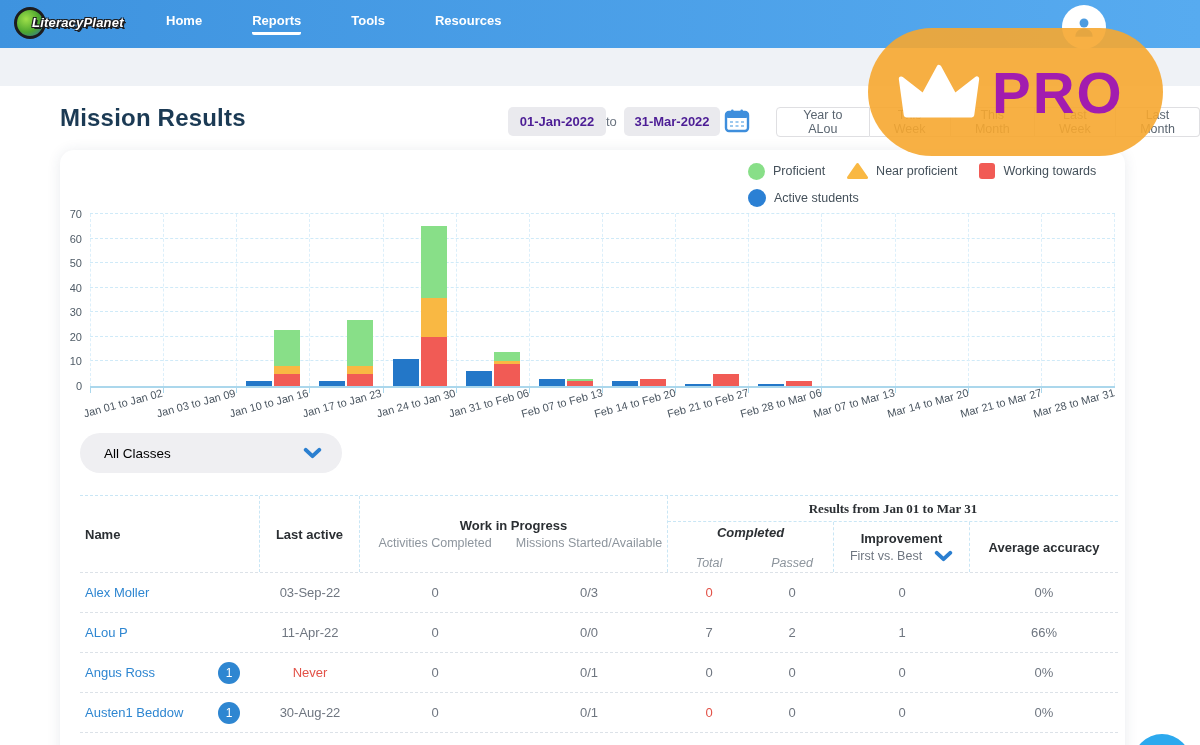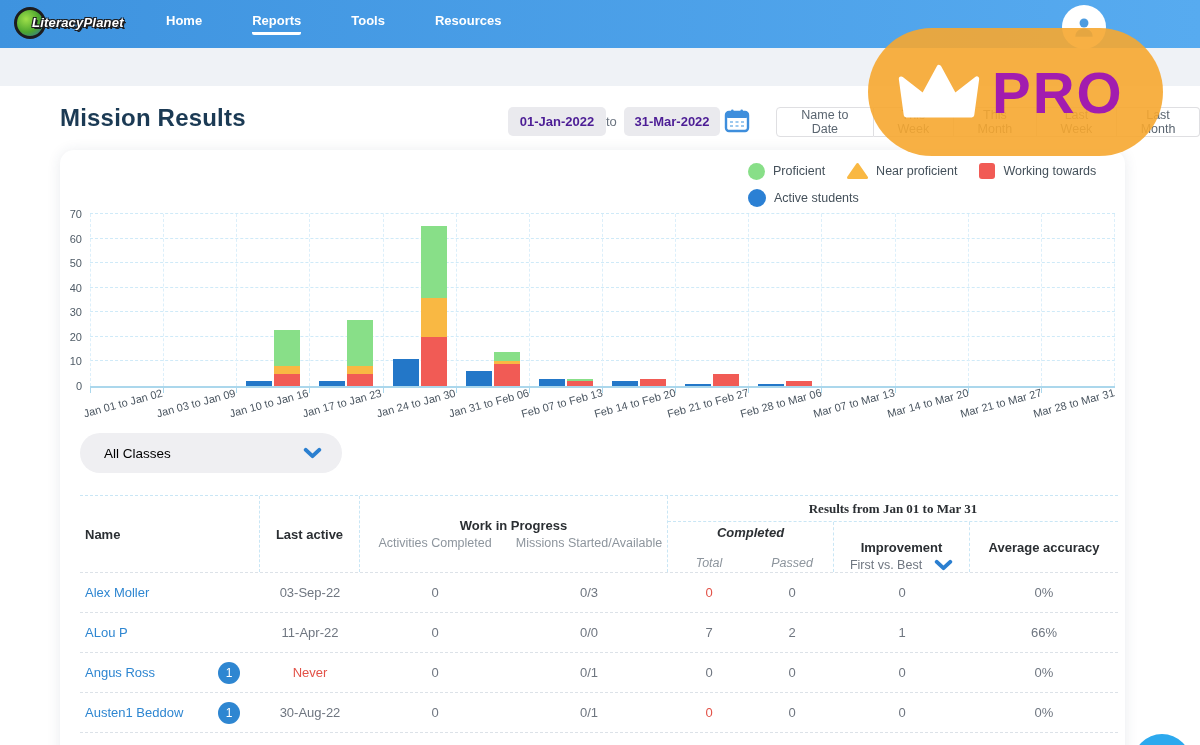--- a/index.html
+++ b/index.html
@@ -93,21 +93,21 @@
   .h-la { grid-area:1/2/3/3; display:flex; align-items:center; justify-content:center; }
   .h-wip { grid-area:1/3/3/5; display:flex; flex-direction:column; justify-content:center; gap:3px; }
   .gtitle { text-align:center; }
   .subrow { display:grid; grid-template-columns:150px 158px; color:#8D959D; font-weight:400;
     font-size:12.5px; text-align:center; }
   .h-results { grid-area:1/5/2/9; display:flex; align-items:center; justify-content:center;
     border-bottom:1px dashed #C9E6F5;font-family:Liberation Serif, serif; }
   .h-comp { grid-area:2/5/3/7; display:flex; flex-direction:column; justify-content:center; gap:16px;font-style:italic; }
   .subrow2 { display:grid; grid-template-columns:82px 84px; color:#8D959D; font-weight:400;
     font-size:12.5px; text-align:center; }
-  .h-imp { grid-area:2/7/3/8; display:flex; flex-direction:column; justify-content:flex-end; gap:3px; }
+  .h-imp { grid-area:2/7/3/8; display:flex; flex-direction:column; justify-content:center; gap:3px; }
   .impsub { display:flex; align-items:center; justify-content:center; gap:12px; color:#6F7680;
     font-weight:400; font-size:12.5px; }
   .h-acc { grid-area:2/8/3/9; display:flex; align-items:center; justify-content:center; }
   .trow { height:40px; border-top:1px dashed #DCE2E8; align-items:center; }
   .td { text-align:center; color:#6F7680; }
   .td.namecell { display:flex; align-items:center; justify-content:space-between;
     text-align:left; padding:0 20px 0 5px; }
   .studlink { color:#2E86D1; cursor:pointer; text-decoration:none; }
   .badge { width:22px; height:22px; border-radius:50%; background:#2E86D1; color:#fff; font-size:12px;
     display:flex; align-items:center; justify-content:center; }
@@ -155,21 +155,21 @@
       <rect x="6" y="13" width="3" height="2"></rect>
         <rect x="11.5" y="13" width="3" height="2"></rect>
         <rect x="17" y="13" width="3" height="2"></rect>
       <rect x="6" y="17" width="3" height="2"></rect>
         <rect x="11.5" y="17" width="3" height="2"></rect>
         <rect x="17" y="17" width="3" height="2"></rect>
     </g>
   </svg>
 </div>
 <div class="qf" id="quickfilters">
-    <button>Name to Date</button>
+    <button>Year to ALou</button>
     <button>This Week</button>
     <button>This Month</button>
     <button>Last Week</button>
     <button>Last Month</button>
   </div>
 
 <div class="card">
 
   <div class="legend">
     <div class="lrow">

